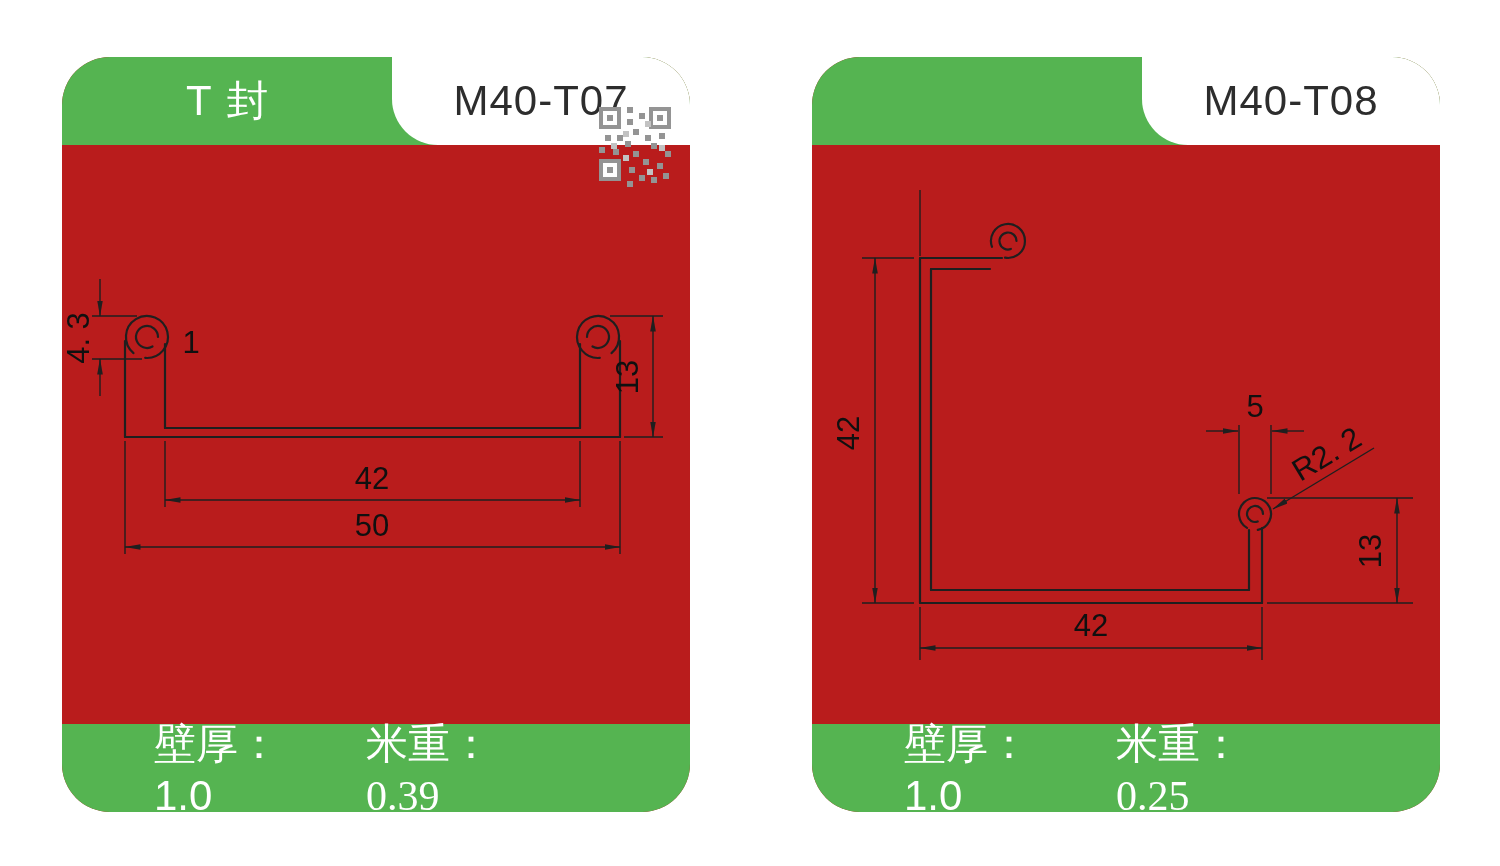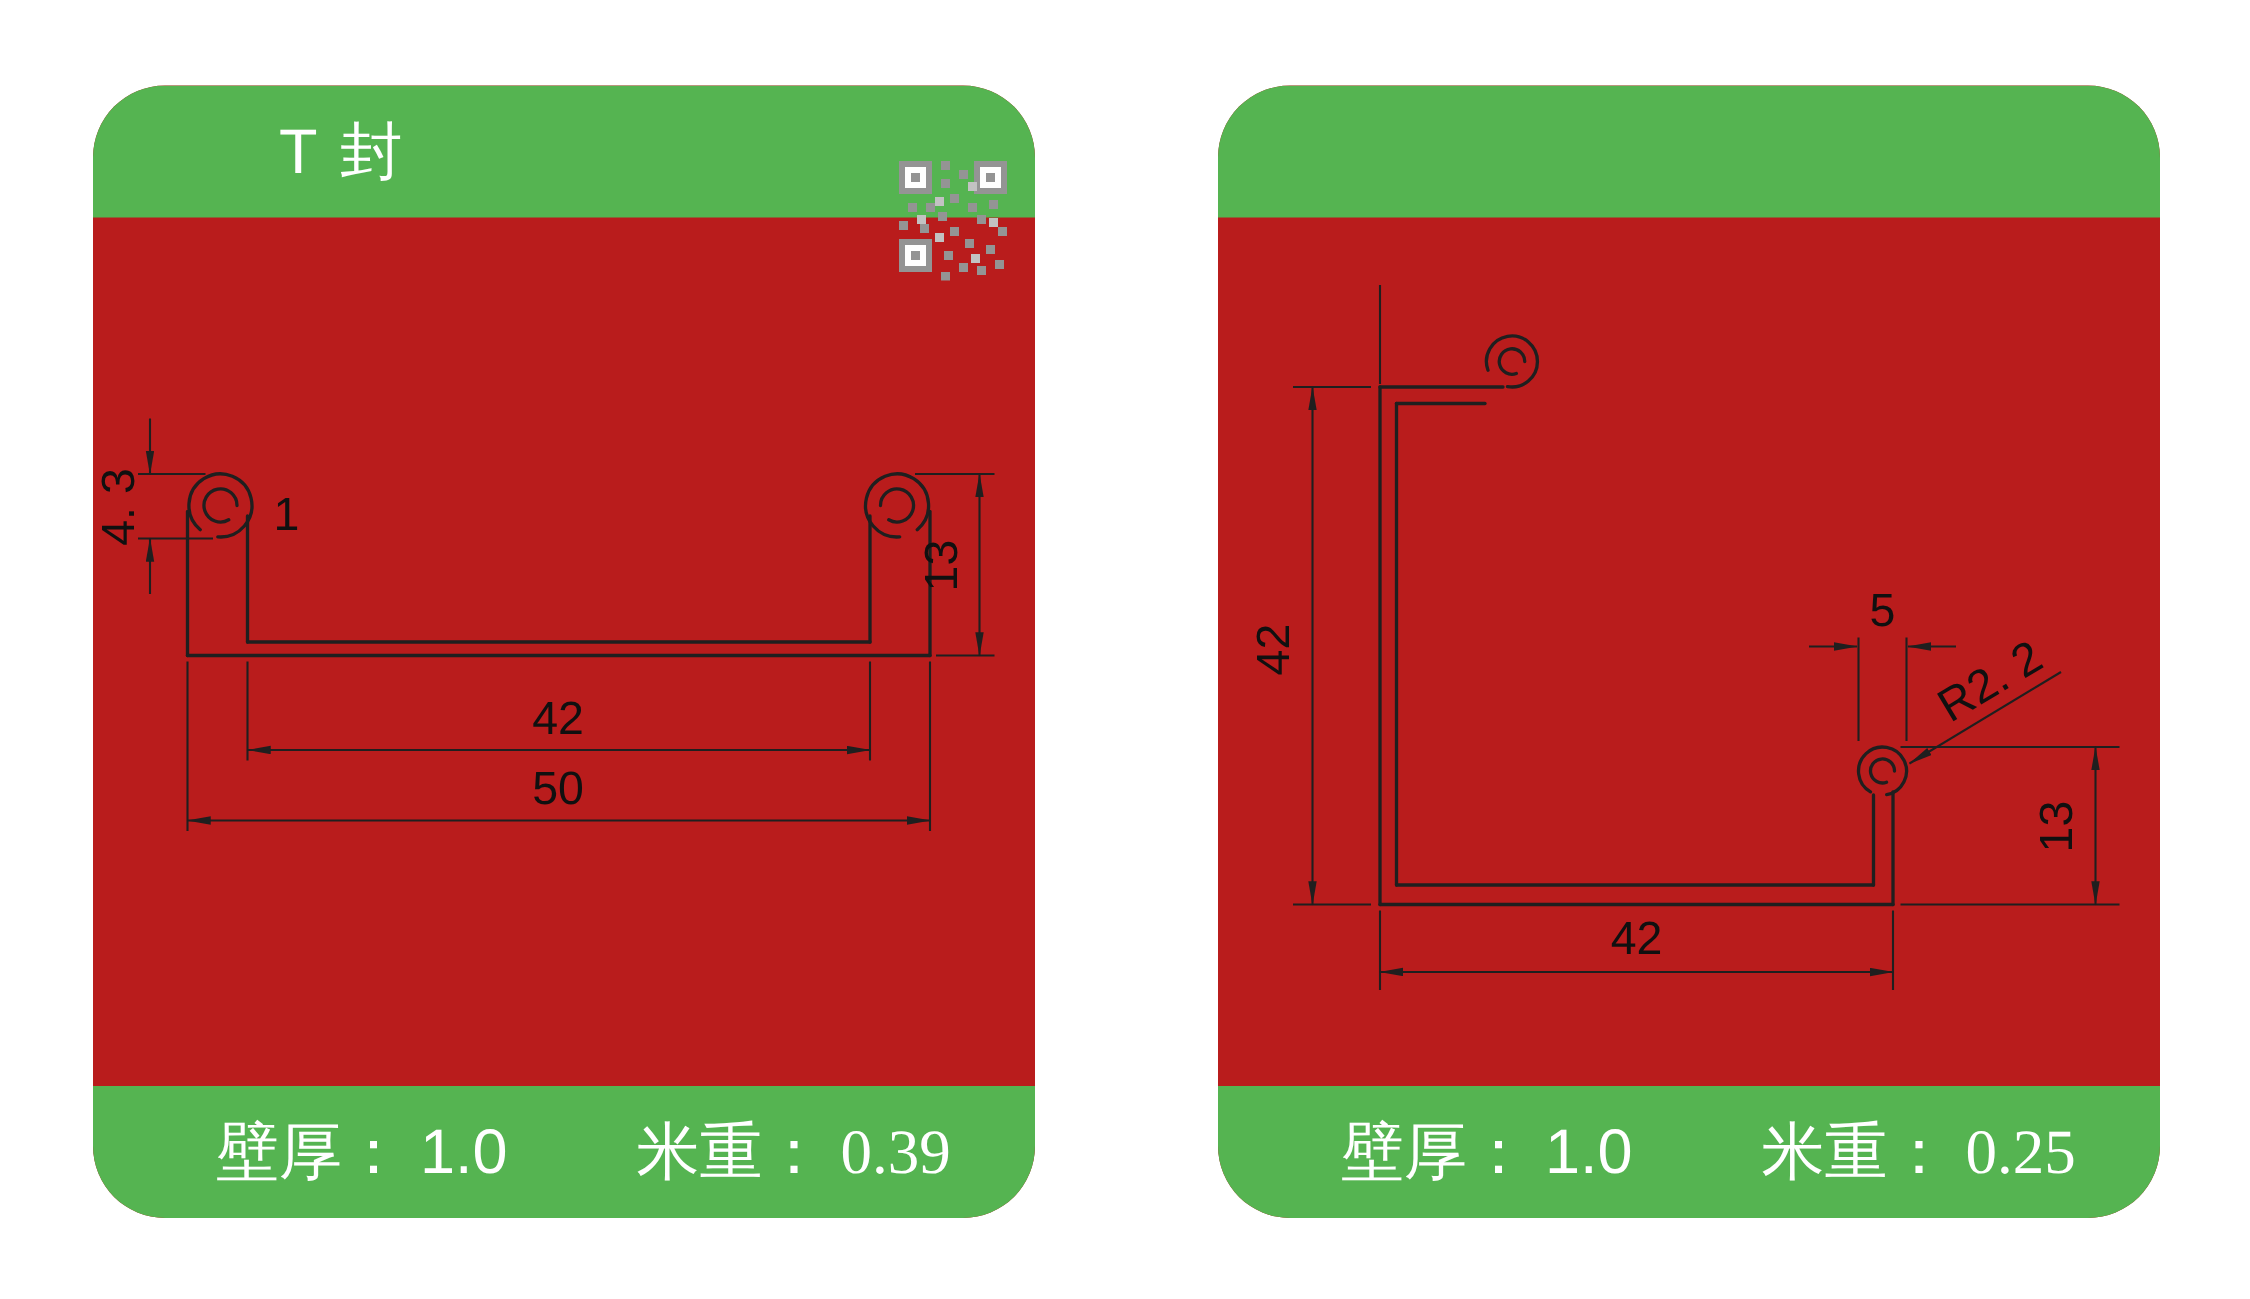--- a/index.html
+++ b/index.html
@@ -25,34 +25,37 @@
     position:absolute;right:0;top:0;width:298px;height:88px;background:#ffffff;
     border-bottom-left-radius:46px;display:flex;align-items:center;justify-content:center;
     font-size:42px;color:#2d2d2d;letter-spacing:1px;
   }
   .qr{position:absolute;left:536px;top:50px;width:74px;height:80px;}
   .drawing{position:absolute;left:0;top:88px;width:628px;height:579px;}
   .footer{
     display:flex;align-items:center;padding-left:82px;box-sizing:border-box;
     color:#ffffff;font-size:42px;
   }
-  .pair{display:flex;align-items:baseline;white-space:nowrap;}
+  .pair{display:flex;align-items:baseline;white-space:nowrap;flex-direction:column;}
   .pair + .pair{margin-left:86px;font-family:Liberation Serif, serif;}
   .fval{margin-left:10px;}
   .profile path, .profile line{stroke:#1f1f1f;stroke-width:2.2;fill:none;stroke-linecap:round;}
   .dims line, .dims path{stroke:#1f1f1f;stroke-width:1.4;fill:none;}
   svg text{font-family:"Liberation Sans","DejaVu Sans",sans-serif;font-size:31px;fill:#101010;}
   .qr rect{shape-rendering:crispEdges;}
 </style>
 </head>
 <body>
 
 <div class="card card-left">
   <div class="band band-top"></div>
   <div class="title">T 封</div>
+  <div class="pill">
+    <span>M40-T07</span>
+  </div>
 
   <svg class="qr" viewBox="0 0 72 80" aria-hidden="true">
     <g fill="#949494">
       <rect x="0" y="0" width="22" height="22"></rect>
         <rect x="50" y="0" width="22" height="22"></rect>
         <rect x="0" y="52" width="22" height="22"></rect>
     </g>
     <g fill="#ffffff">
       <rect x="4" y="4" width="14" height="14"></rect>
         <rect x="54" y="4" width="14" height="14"></rect>
@@ -148,20 +151,23 @@
     </div>
     <div class="pair">
       <span class="flabel">米重：</span>
       <span class="fval">0.39</span>
     </div>
   </div>
 </div>
 
 <div class="card card-right">
   <div class="band band-top"></div>
+  <div class="pill">
+    <span>M40-T08</span>
+  </div>
 
   <svg class="drawing" viewBox="0 0 628 579">
     <defs>
       <marker id="arrB" markerWidth="18" markerHeight="8" refX="15.5" refY="2.8" orient="auto-start-reverse" markerUnits="userSpaceOnUse">
         <path d="M0,0 L16,2.8 L0,5.6 Z" fill="#1f1f1f" stroke="none"></path>
       </marker>
     </defs>
 
     <g class="profile">
       <line x1="108" y1="113" x2="108" y2="458"></line>

